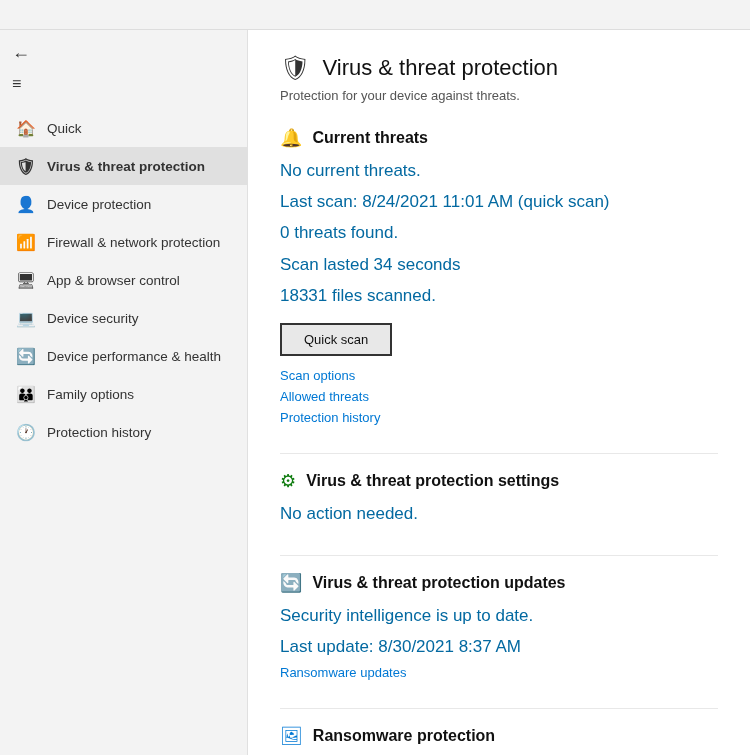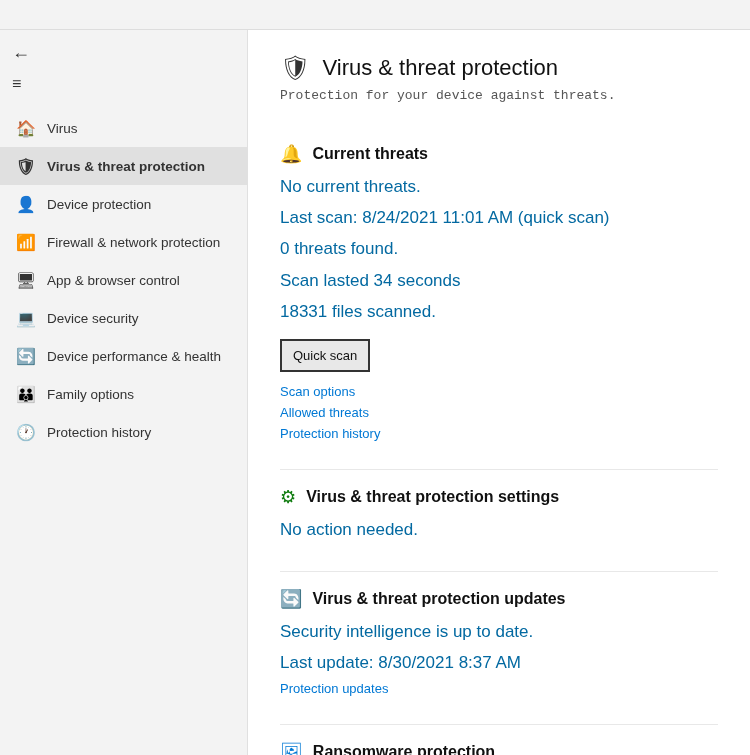--- a/index.html
+++ b/index.html
@@ -102,23 +102,22 @@
       color: #333;
     }
     .page-title {
       font-size: 22px;
       font-weight: 300;
       color: #111;
     }
     .page-subtitle {
       font-size: 13px;
       color: #555;
-      margin-bottom: 40px;
+      margin-bottom: 24px;
       margin-left: 0;
-      font-family: Liberation Mono, monospace;
     }
     .section {
       margin-bottom: 28px;
     }
     .section-header {
       display: flex;
       align-items: center;
       gap: 10px;
       margin-bottom: 8px;
     }
@@ -136,21 +135,21 @@
       color: #111;
     }
     .section-text {
       font-size: 17px;
       color: #0369a1;
       margin-bottom: 4px;
       line-height: 1.6;
     }
     .quick-scan-btn {
       display: inline-block;
-      padding: 7px 11px;
+      padding: 7px 22px;
       background: #e8e8e8;
       border: 2px solid #333;
       font-size: 13px;
       color: #111;
       cursor: pointer;
       margin: 10px 0 12px 0;
       font-family: inherit;
     }
     .link-text {
       display: block;
@@ -176,21 +175,21 @@
 <div class="app-container">
 
   <div class="sidebar">
     <div class="sidebar-top">
       <div class="sidebar-back">←</div>
       <div class="sidebar-menu-icon">≡</div>
     </div>
     <nav class="sidebar-nav" id="sidebar-nav">
     <div class="nav-item">
     <span class="nav-icon">🏠</span>
-    <span>Virus</span>
+    <span>Quick</span>
   </div>
         <div class="nav-item active">
     <span class="nav-icon">🛡</span>
     <span>Virus &amp; threat protection</span>
   </div>
         <div class="nav-item">
     <span class="nav-icon">👤</span>
     <span>Device protection</span>
   </div>
         <div class="nav-item">
@@ -241,21 +240,21 @@
   <div class="section-text">No action needed.</div>
       </div>
       <hr class="divider">
       <div class="section">
     <div class="section-header">
       <span class="section-icon">🔄</span>
       <span class="section-title">Virus &amp; threat protection updates</span>
     </div>
   <div class="section-text">Security intelligence is up to date.</div>
         <div class="section-text">Last update: 8/30/2021 8:37 AM</div>
-        <a class="link-text">Protection updates</a>
+        <a class="link-text">Ransomware updates</a>
       </div>
       <hr class="divider">
       <div class="section">
     <div class="section-header">
       <span class="section-icon-blue">🖼</span>
       <span class="section-title">Ransomware protection</span>
     </div>
   <div class="section-text">No action needed.</div>
         <a class="link-text">Manage ransomware protection</a>
       </div>

